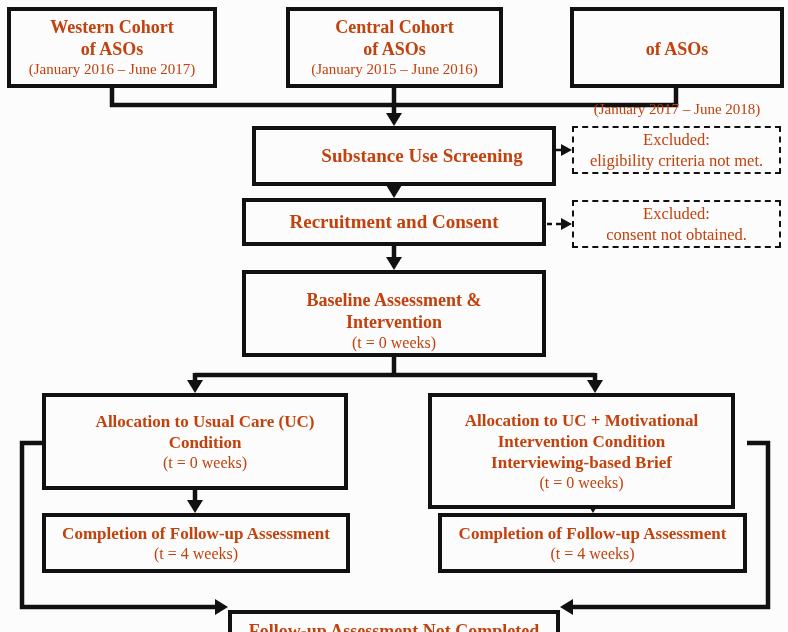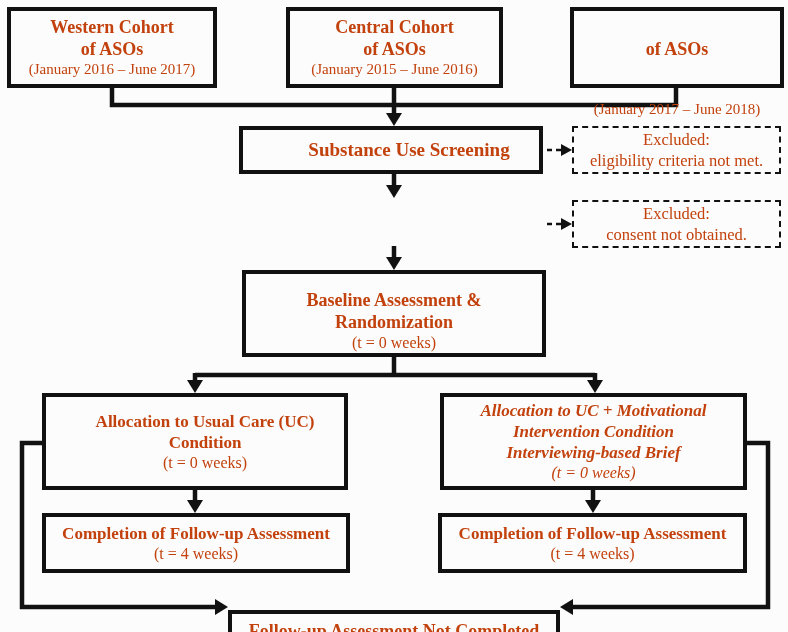--- a/index.html
+++ b/index.html
@@ -71,48 +71,51 @@
     <div class="t-big">of ASOs</div>
     <div class="t-sub">(January 2015 – June 2016)</div>
   </div>
 
   <div class="box" style="left:570px;top:7px;width:214px;height:81px;gap:40px;">
     <div class="t-big">Eastern Cohort</div>
     <div class="t-big">of ASOs</div>
     <div class="t-sub">(January 2017 – June 2018)</div>
   </div>
 
-  <div class="box" style="left:239px;top:126px;width:304px;height:48px;padding-left:36px;">
+  <div class="box" style="left:252px;top:126px;width:304px;height:60px;padding-left:36px;">
     <div class="t-lab">Substance Use Screening</div>
   </div>
 
   <div class="box dashed" style="left:572px;top:126px;width:209px;height:48px;">
     <div class="t-exc">Excluded:</div>
     <div class="t-exc">eligibility criteria not met.</div>
   </div>
 
+  <div class="box" style="left:242px;top:198px;width:304px;height:48px;">
+    <div class="t-lab">Recruitment and Consent</div>
+  </div>
 
   <div class="box dashed" style="left:572px;top:200px;width:209px;height:48px;">
     <div class="t-exc">Excluded:</div>
     <div class="t-exc">consent not obtained.</div>
   </div>
 
   <div class="box" style="left:242px;top:270px;width:304px;height:87px;justify-content:flex-end;">
     <div class="t-big">Baseline Assessment &amp;</div>
-    <div class="t-big">Randomization</div>
+    <div class="t-big">Intervention</div>
     <div class="t-time">(t = 0 weeks)</div>
   </div>
 
   <div class="box" style="left:42px;top:393px;width:306px;height:97px;padding-left:20px;">
     <div class="t-mid">Allocation to Usual Care (UC)</div>
     <div class="t-mid">Condition</div>
     <div class="t-time">(t = 0 weeks)</div>
   </div>
 
-  <div class="box" style="left:440px;top:393px;width:307px;height:97px;font-style:italic;">
+  <div class="box" style="left:428px;top:393px;width:307px;height:116px;">
     <div class="t-mid">Allocation to UC + Motivational</div>
     <div class="t-mid">Intervention Condition</div>
     <div class="t-mid">Interviewing-based Brief</div>
     <div class="t-time">(t = 0 weeks)</div>
   </div>
 
   <div class="box" style="left:42px;top:513px;width:308px;height:60px;">
     <div class="t-mid">Completion of Follow-up Assessment</div>
     <div class="t-time">(t = 4 weeks)</div>
   </div>

